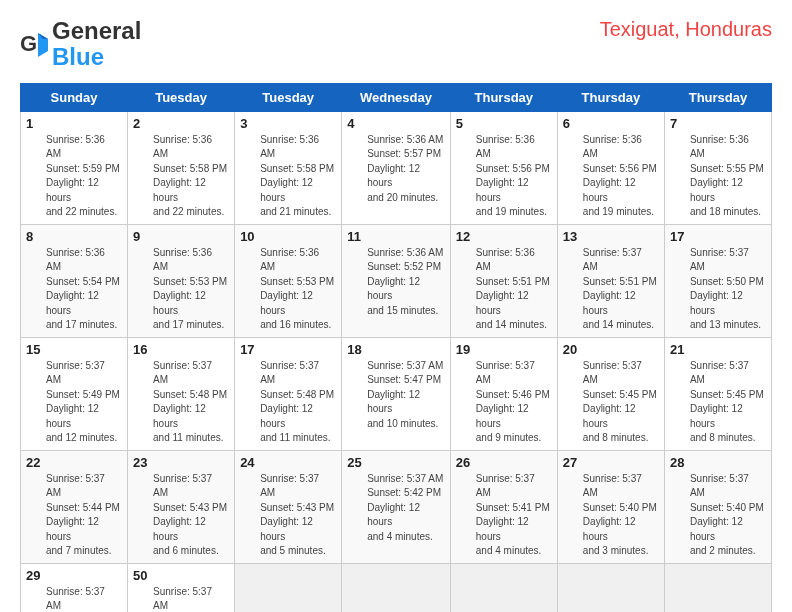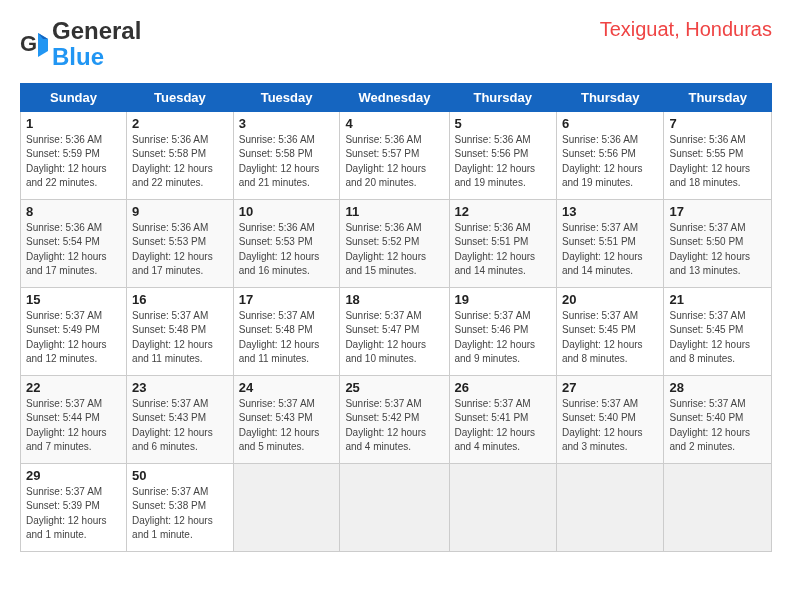--- a/index.html
+++ b/index.html
@@ -72,20 +72,21 @@
       font-size: 13px;
       font-weight: bold;
       color: #222;
       display: block;
       margin-bottom: 2px;
     }
     .day-info {
       color: #444;
       line-height: 1.45;
       font-size: 10px;
+      margin-left: 20px;
     }
     .empty-cell {
       background-color: #f0f0f0 !important;
     }
   </style>
 </head>
 <body>
 
 <div class="page">
   <div class="header">

